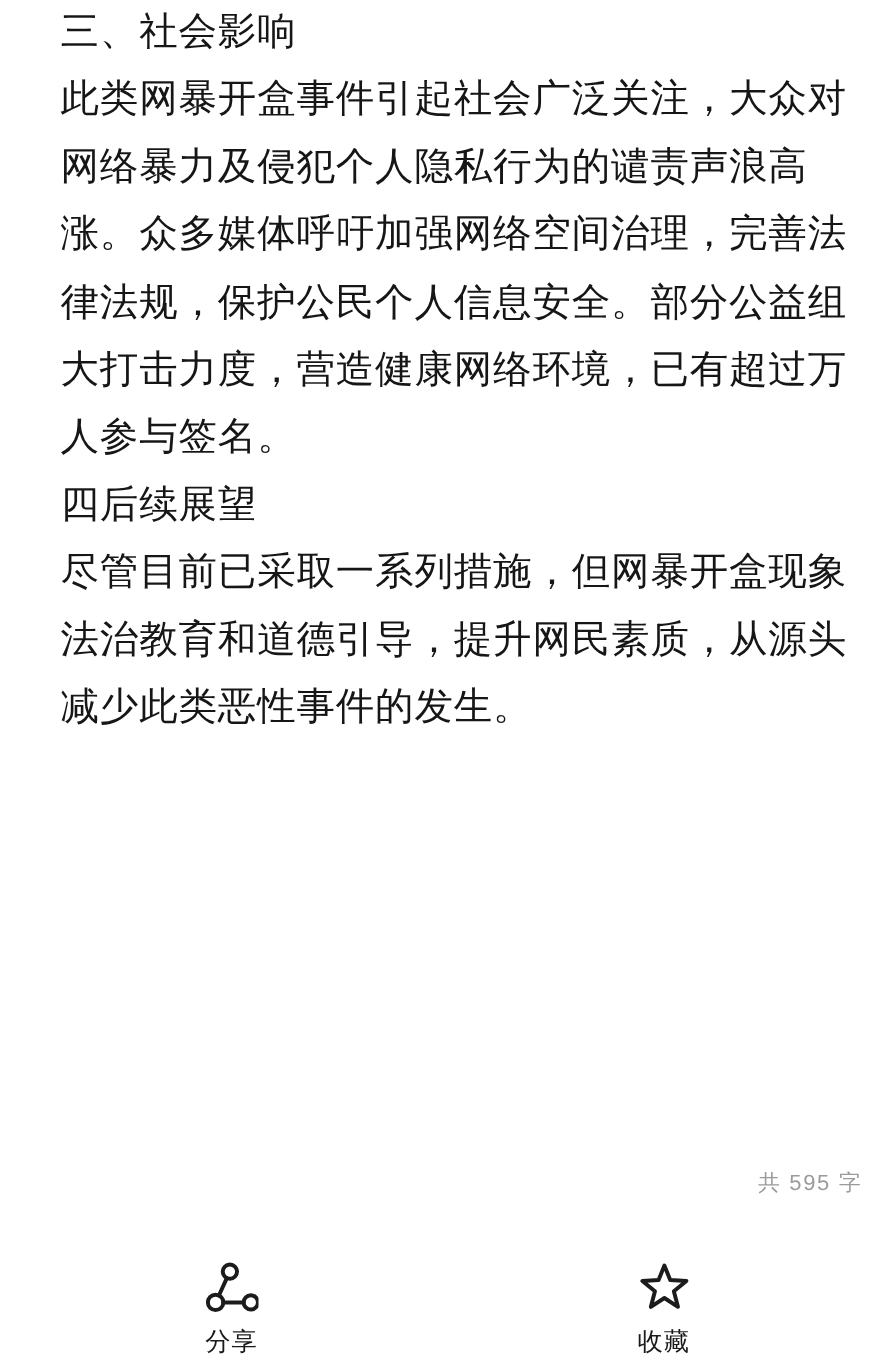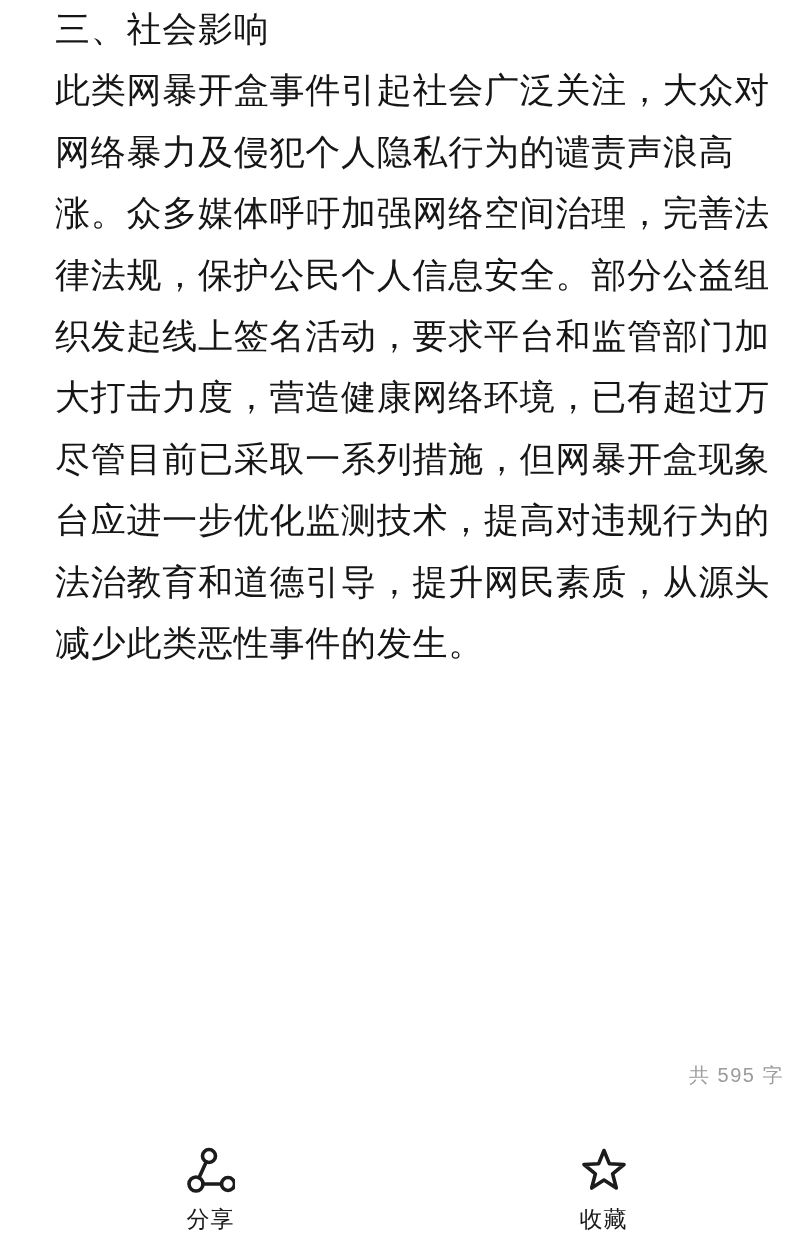--- a/index.html
+++ b/index.html
@@ -74,24 +74,24 @@
 </style>
 </head>
 <body>
 
 <div class="note-body">
   <div class="text-line">三、社会影响</div>
   <div class="text-line">此类网暴开盒事件引起社会广泛关注，大众对</div>
   <div class="text-line">网络暴力及侵犯个人隐私行为的谴责声浪高</div>
   <div class="text-line">涨。众多媒体呼吁加强网络空间治理，完善法</div>
   <div class="text-line">律法规，保护公民个人信息安全。部分公益组</div>
-  <div class="text-line">织发起线上签名活动，要求平台和监管部门加</div>
   <div class="text-line">大打击力度，营造健康网络环境，已有超过万</div>
+  <div class="text-line">人参与签名。</div>
+  <div class="text-line">四后续展望</div>
   <div class="text-line">尽管目前已采取一系列措施，但网暴开盒现象</div>
-  <div class="text-line">台应进一步优化监测技术，提高对违规行为的</div>
   <div class="text-line">法治教育和道德引导，提升网民素质，从源头</div>
   <div class="text-line">减少此类恶性事件的发生。</div>
 </div>
 
 <div class="word-count">共 595 字</div>
 
 <div class="toolbar">
 
   <div class="toolbar-item">
     <span>

